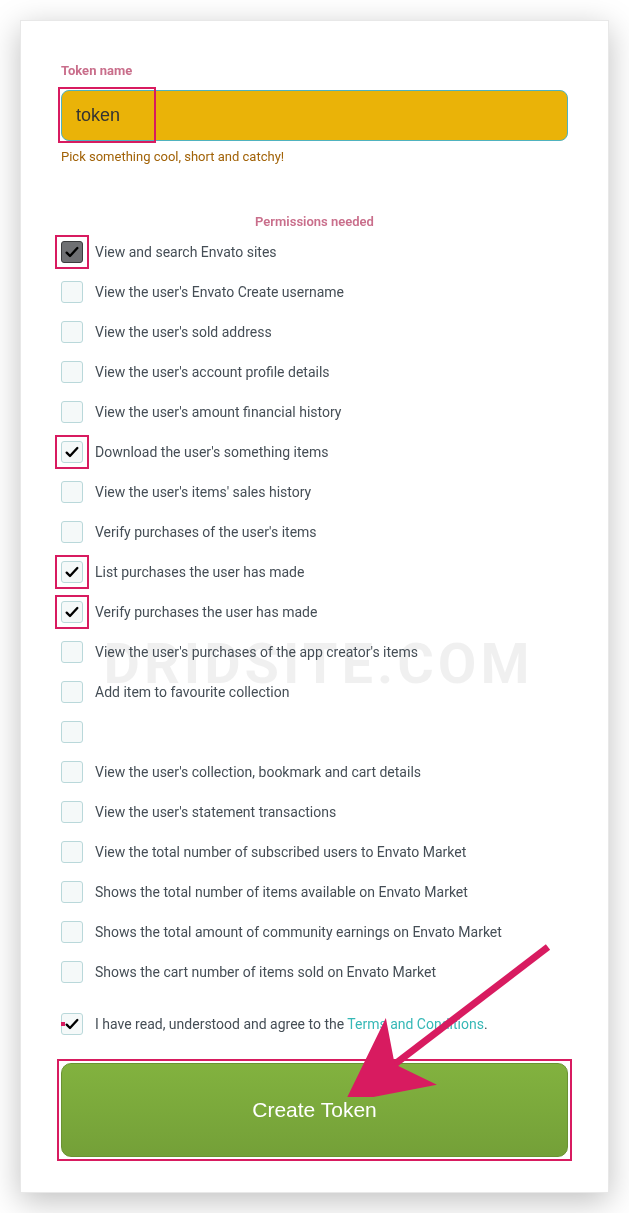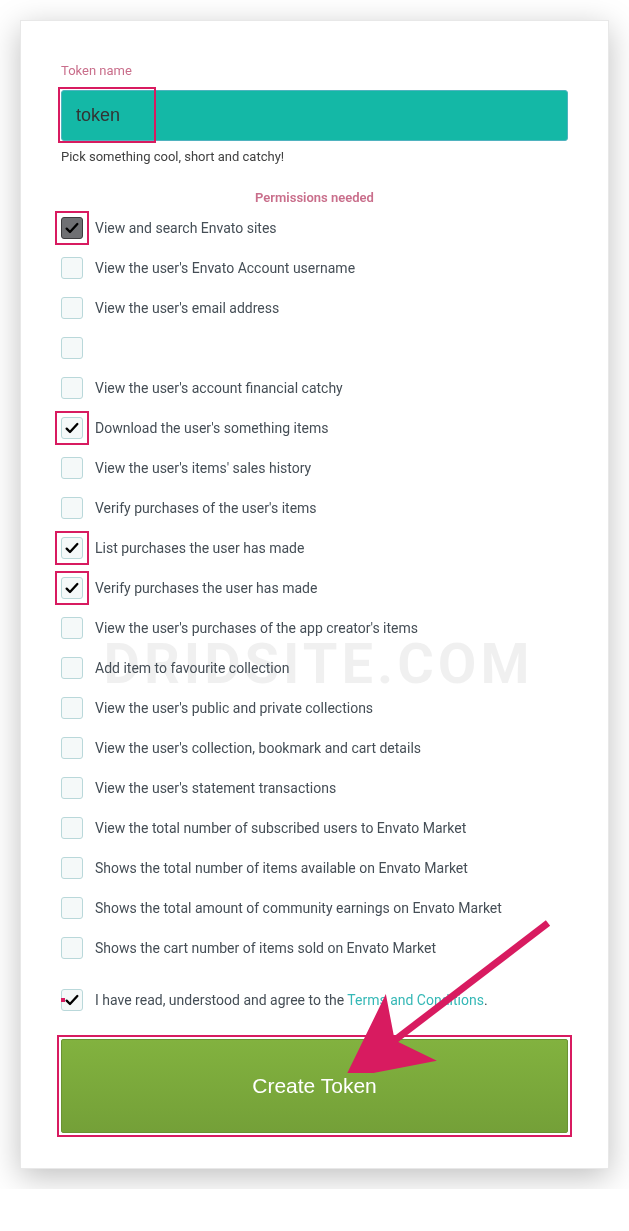--- a/index.html
+++ b/index.html
@@ -14,50 +14,50 @@
   .panel {
     background: #fff;
     border: 1px solid #e8e8e8;
     box-shadow: 0 8px 30px rgba(0,0,0,0.25);
     padding: 42px 40px 35px 40px;
     position: relative;
   }
   .field-label {
     color: #c96e8b;
     font-size: 13px;
-    font-weight: 400;
+    font-weight: 700;
     margin-bottom: 12px;
   }
   .token-input-wrap {
     position: relative;
     margin-bottom: 8px;
   }
   .token-input {
     width: 100%;
     border: 1px solid #4fb3bf;
-    border-radius: 3px;
-    background: #14b8a6;
+    border-radius: 8px;
+    background: #eab308;
     padding: 14px 14px;
     font-size: 18px;
     color: #333;
     outline: none;
   }
   .token-highlight {
     position: absolute;
     top: -3px;
     left: -3px;
     width: 98px;
     height: 56px;
     border: 2px solid #d81b60;
     pointer-events: none;
   }
   .hint {
-    color: #404040;
+    color: #a16207;
     font-size: 13px;
-    margin-bottom: 26px;
+    margin-bottom: 50px;
   }
   .permissions-label {
     color: #c96e8b;
     font-size: 13px;
     font-weight: 600;
     margin-bottom: 12px;
     text-align: center;
   }
   .perm-list {
     display: flex;
@@ -134,21 +134,21 @@
   }
   .create-btn {
     width: 100%;
     background: #7aa93c;
     background: linear-gradient(#82b23f, #74a038);
     border: 1px solid #6a9333;
     color: #fff;
     font-size: 21px;
     font-weight: 400;
     padding: 34px 0;
-    border-radius: 2px;
+    border-radius: 10px;
     cursor: pointer;
   }
   .create-hl {
     position: absolute;
     top: -4px;
     left: -4px;
     right: -4px;
     bottom: -4px;
     border: 2px solid #d81b60;
     pointer-events: none;
@@ -198,32 +198,33 @@
         <span class="checkbox checked dark">
           <svg viewBox="0 0 24 24">
             <polyline points="4 13 9 18 20 6"></polyline>
           </svg>
         </span>
         <span class="perm-label">View and search Envato sites</span>
         <div class="hl-box"></div>
       </div>
       <div class="perm-row">
         <span class="checkbox"></span>
-        <span class="perm-label">View the user's Envato Account username</span>
-      </div>
-      <div class="perm-row">
-        <span class="checkbox"></span>
-        <span class="perm-label">View the user's email address</span>
-      </div>
-      <div class="perm-row">
-        <span class="checkbox"></span>
-      </div>
-      <div class="perm-row">
-        <span class="checkbox"></span>
-        <span class="perm-label">View the user's account financial catchy</span>
+        <span class="perm-label">View the user's Envato Create username</span>
+      </div>
+      <div class="perm-row">
+        <span class="checkbox"></span>
+        <span class="perm-label">View the user's sold address</span>
+      </div>
+      <div class="perm-row">
+        <span class="checkbox"></span>
+        <span class="perm-label">View the user's account profile details</span>
+      </div>
+      <div class="perm-row">
+        <span class="checkbox"></span>
+        <span class="perm-label">View the user's amount financial history</span>
       </div>
       <div class="perm-row">
         <span class="checkbox checked">
           <svg viewBox="0 0 24 24">
             <polyline points="4 13 9 18 20 6"></polyline>
           </svg>
         </span>
         <span class="perm-label">Download the user's something items</span>
         <div class="hl-box"></div>
       </div>
@@ -256,21 +257,20 @@
       <div class="perm-row">
         <span class="checkbox"></span>
         <span class="perm-label">View the user's purchases of the app creator's items</span>
       </div>
       <div class="perm-row">
         <span class="checkbox"></span>
         <span class="perm-label">Add item to favourite collection</span>
       </div>
       <div class="perm-row">
         <span class="checkbox"></span>
-        <span class="perm-label">View the user's public and private collections</span>
       </div>
       <div class="perm-row">
         <span class="checkbox"></span>
         <span class="perm-label">View the user's collection, bookmark and cart details</span>
       </div>
       <div class="perm-row">
         <span class="checkbox"></span>
         <span class="perm-label">View the user's statement transactions</span>
       </div>
       <div class="perm-row">

